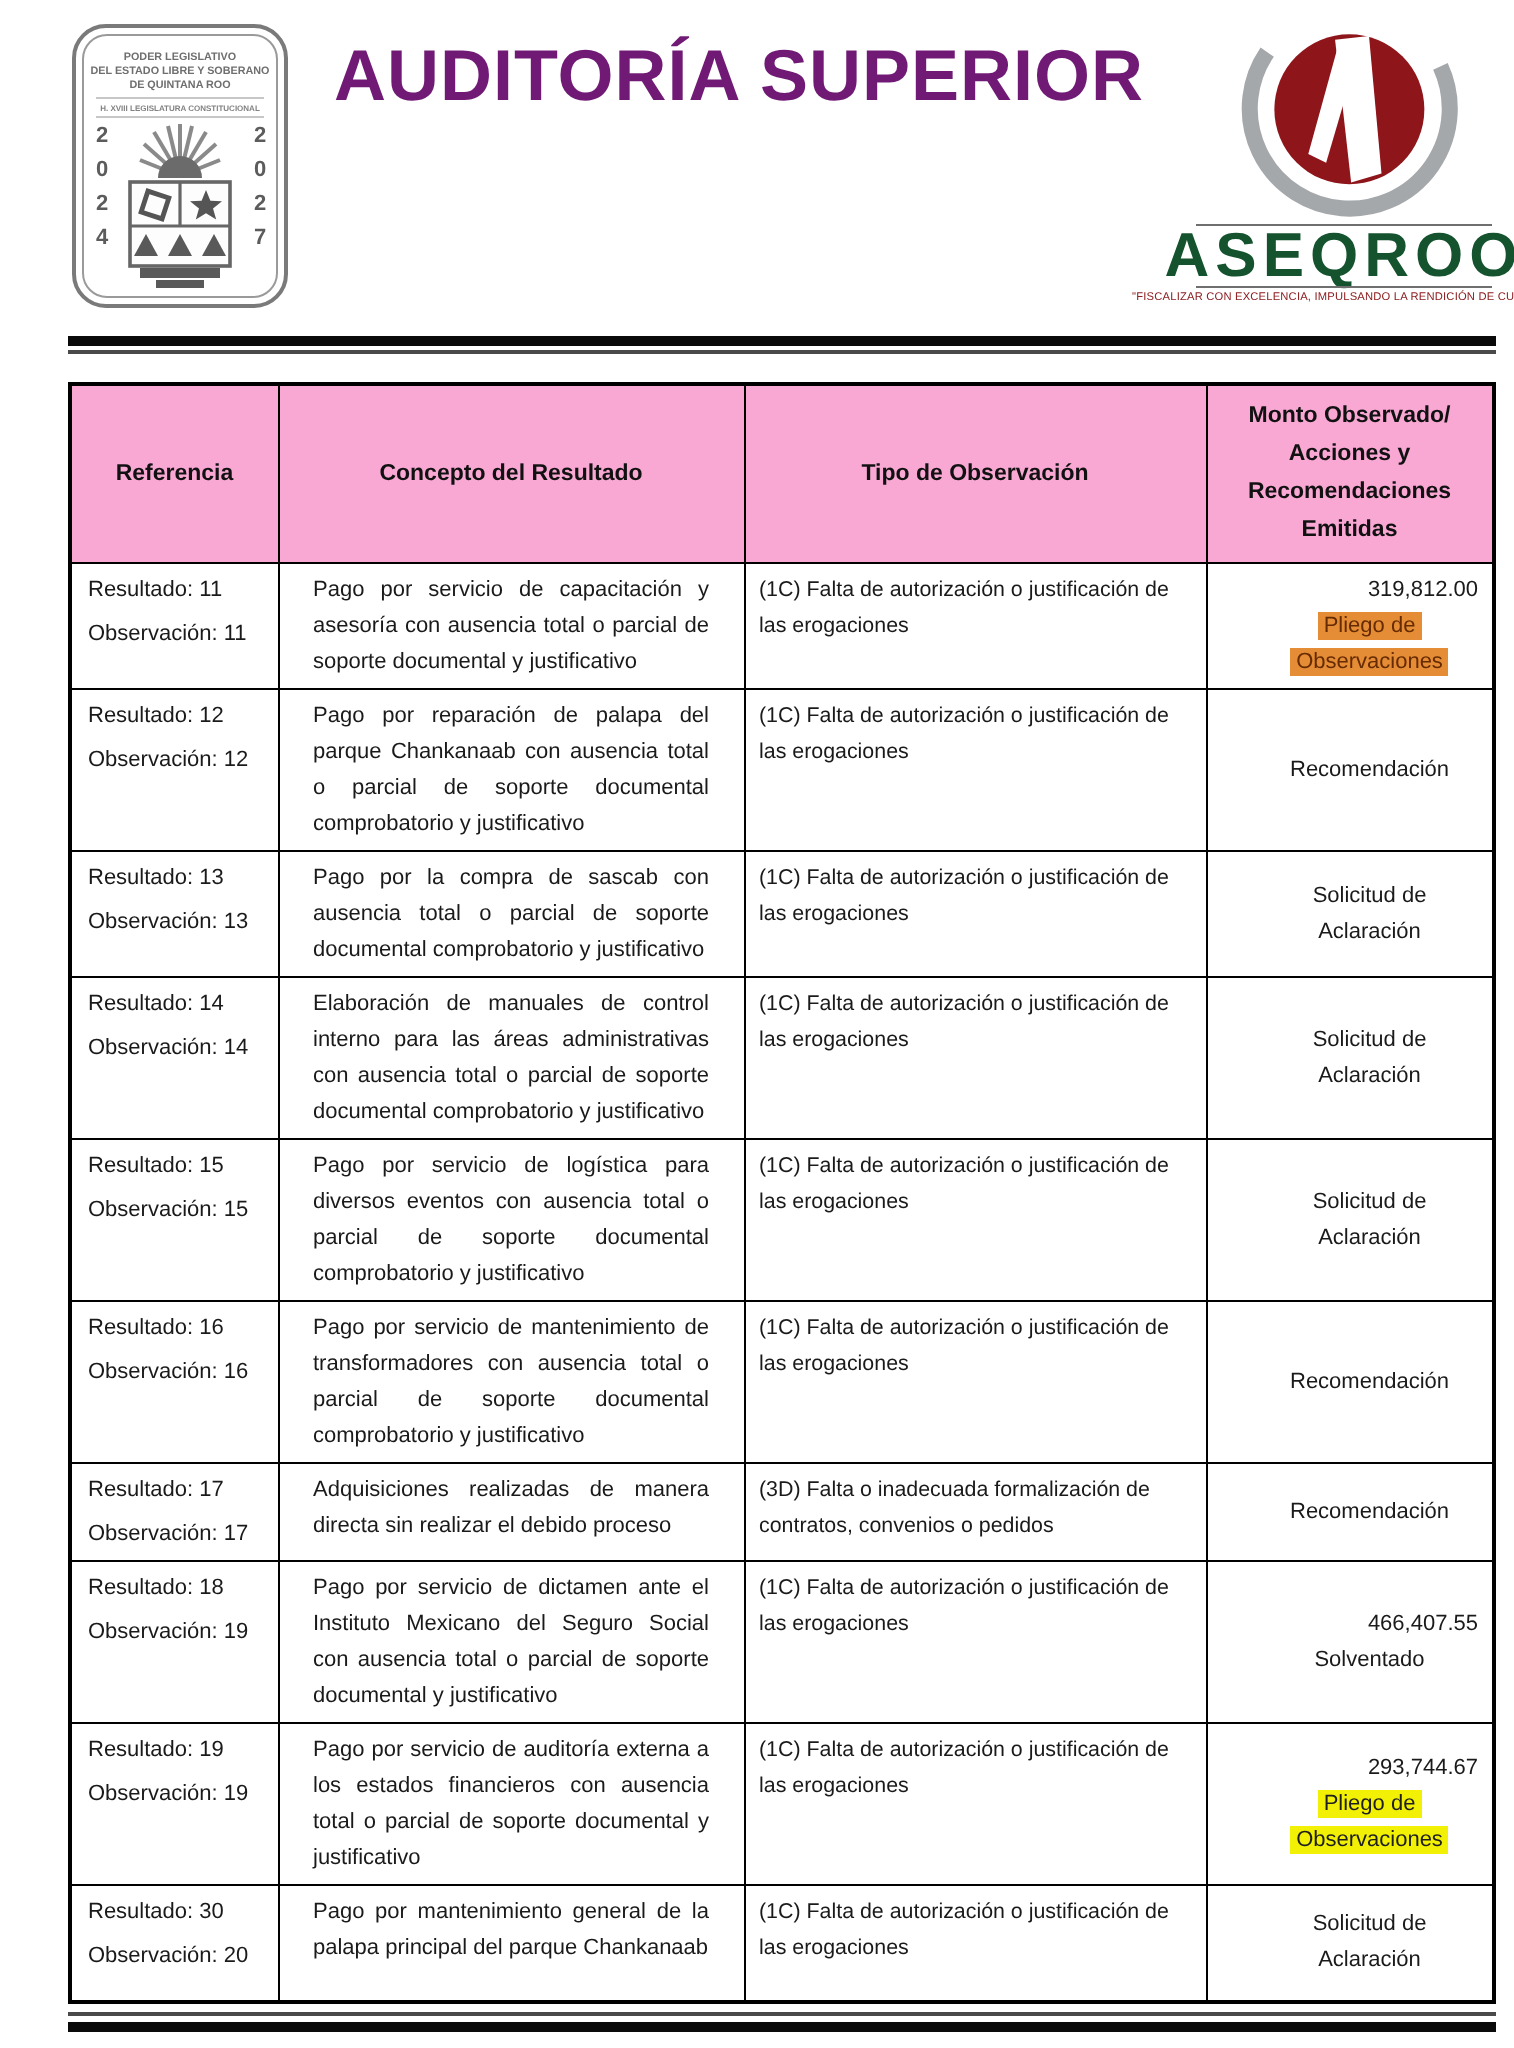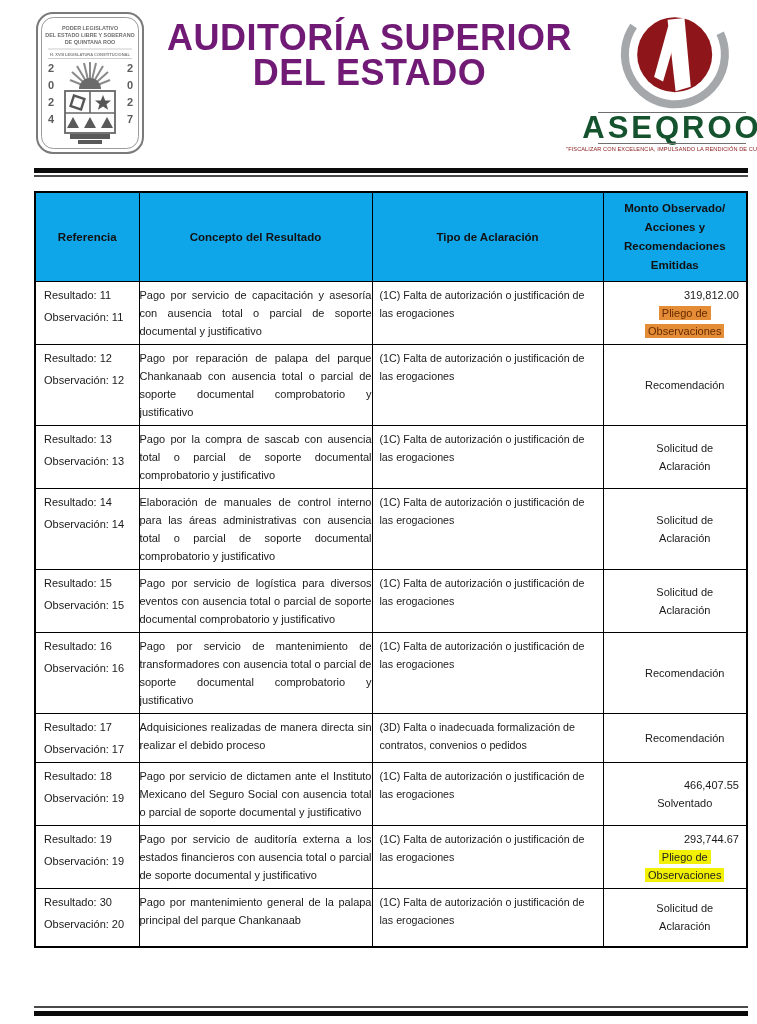--- a/index.html
+++ b/index.html
@@ -27,26 +27,26 @@
   .logo-word { font-weight:bold; font-size:31px; line-height:30px; letter-spacing:3px; color:#14532d; }
   .logo-rule2 { width:148px; border-top:1.5px solid #6f6f6f; }
   .logo-tagline { font-size:5.6px; letter-spacing:0.1px; color:#8C1D20; white-space:nowrap; margin-top:2px; }
 
   .rule-top { margin:12px 9px 0 34px; border-top:5px solid #0a0a0a; border-bottom:2px solid #4a4a4a; height:9px; }
 
   
   table.obs { border-collapse:collapse; table-layout:fixed; width:712px; margin:14px 0 0 34px;
               border:2px solid #000; }
   th, td { border:1px solid #000; }
-  th { background:#0ea5e9; font-weight:bold; font-size:11.5px; line-height:19px;
+  th { background:#f9a8d4; font-weight:bold; font-size:11.5px; line-height:19px;
        text-align:center; vertical-align:middle; padding:6px 5px; color:#111; }
   td { font-size:11px; line-height:18px; vertical-align:top; background:#fff; }
   .c-ref   { padding:4px 4px 4px 8px; }
   .c-ref .obs-line { margin-top:4px; }
-  .c-con   { padding:4px 0; text-align:justify; }
+  .c-con   { padding:4px 17px; text-align:justify; }
   .c-tipo  { padding:4px 6px 4px 7px; font-size:10.7px; }
   .c-monto { padding:4px 7px; vertical-align:middle; }
   .monto { text-align:right; }
   .monto:empty { display:none; }
   .accion-wrap { text-align:center;margin-left:20px; }
   .accion { display:inline; }
   .accion[data-hl="orange"] { background:#E58C36; color:#662b00; padding:1px 3px;
             -webkit-box-decoration-break:clone; box-decoration-break:clone; }
   .accion[data-hl="yellow"] { background:#F2F005; color:#1f1f1f; padding:1px 3px;
             -webkit-box-decoration-break:clone; box-decoration-break:clone; }
@@ -100,21 +100,20 @@
         </g>
         <rect x="36" y="124" width="40" height="5" fill="#595959"></rect>
         <rect x="44" y="130" width="24" height="4" fill="#595959"></rect>
       </svg>
       <div class="year year-l">2024</div>
       <div class="year year-r">2027</div>
     </div>
 
     <div class="title">
       <div>AUDITORÍA SUPERIOR</div>
-      <div>DEL ESTADO</div>
     </div>
 
     <div class="logo">
       <svg width="158" height="100" viewBox="0 0 158 112">
         <circle cx="82" cy="50" r="42" fill="#8E161B"></circle>
         <polygon points="74,11 93,9 100,86 83,91" fill="#ffffff"></polygon>
         <polygon points="59,75 75,17 81,39 69,80" fill="#ffffff"></polygon>
         <path d="M36,18 A56,56 0 1 0 133,26" fill="none" stroke="#A5A8AB" stroke-width="9"></path>
       </svg>
       <div class="logo-rule"></div>
@@ -130,21 +129,21 @@
     <colgroup>
       <col style="width:104px">
         <col style="width:233px">
         <col style="width:231px">
         <col style="width:144px">
     </colgroup>
     <thead>
       <tr>
         <th>Referencia</th>
         <th>Concepto del Resultado</th>
-        <th>Tipo de Aclaración</th>
+        <th>Tipo de Observación</th>
         <th>Monto Observado/ Acciones y Recomendaciones Emitidas</th>
       </tr>
     </thead>
     <tbody id="rows">
   <tr>
     <td class="c-ref">
       <div>Resultado: 11</div>
       <div class="obs-line">Observación: 11</div>
     </td>
     <td class="c-con">

